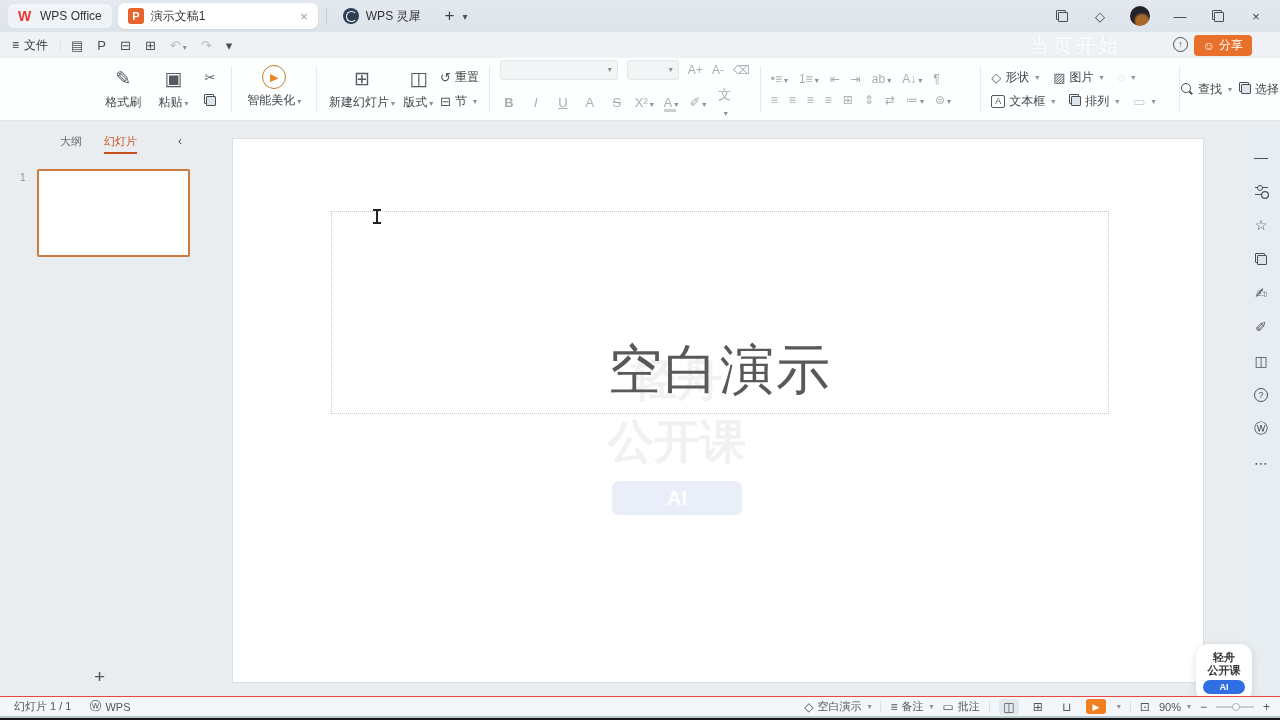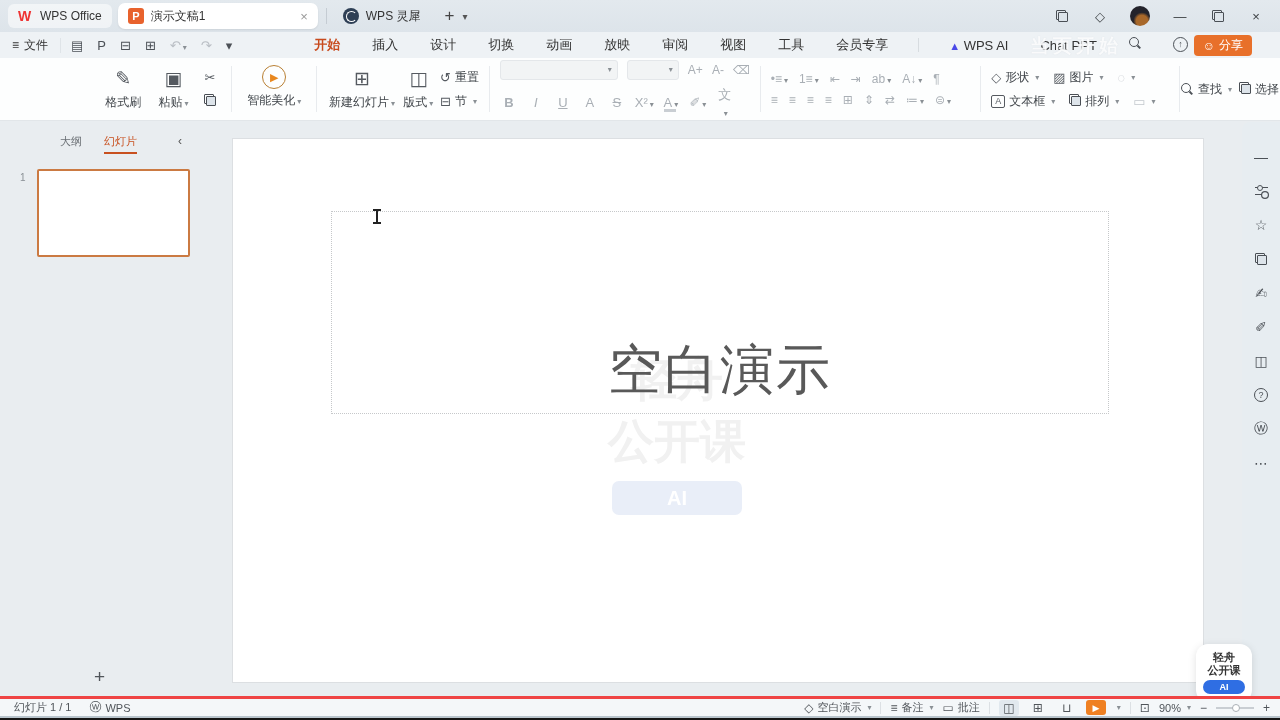--- a/index.html
+++ b/index.html
@@ -102,21 +102,21 @@
   .rico { color:#4c5157; font-size:14px; height:14px; display:flex; align-items:center; justify-content:center; }
   .ic-sliders { width:13px; height:12px; position:relative; }
   .ic-sliders::before { content:""; position:absolute; top:2px; left:0; right:0; height:1.4px; background:#4c5157; box-shadow:0 7px 0 #4c5157; }
   .ic-sliders::after { content:""; position:absolute; top:0; left:2px; width:4px; height:4px; border:1.2px solid #4c5157; border-radius:50%; background:#e7edf1; box-shadow:5px 7px 0 -0.2px #e7edf1, 5px 7px 0 1px #4c5157; }
   .qmark { width:14px; height:14px; border:1.2px solid #4c5157; border-radius:50%; font-size:9px; line-height:12px; text-align:center; }
   .badge { position:absolute; right:28px; top:522px; width:56px; height:58px; background:#fff; border-radius:12px; box-shadow:0 2px 8px rgba(0,0,0,.12); text-align:center; padding-top:7px; }
   .badge .b1 { font-size:11px; font-weight:bold; color:#333; line-height:13px; }
   .badge .aip { margin:3px auto 0; width:42px; height:14px; background:#2f6ee3; border-radius:7px; color:#fff; font-size:9px; font-weight:bold; line-height:14px; }
 
   
-  .statusbar { position:absolute; left:0; top:696px; width:1280px; height:20px; background:#f4f7f9; border-top:3px solid #ef4444; display:flex; align-items:center; font-size:11px; color:#50555a; }
+  .statusbar { position:absolute; left:0; top:696px; width:1280px; height:20px; background:#f4f7f9; border-top:1px solid #ef4444; display:flex; align-items:center; font-size:11px; color:#50555a; }
   .sleft { display:flex; align-items:center; gap:18px; padding-left:14px; }
   .sright { margin-left:auto; display:flex; align-items:center; gap:9px; padding-right:10px; }
   .sgrp { display:flex; align-items:center; gap:4px; }
   .sico { font-size:12px; color:#50555a; }
   .sdiv { width:1px; height:12px; background:#dcе0e4; background:#dce0e4; }
   .vico { width:20px; height:16px; display:flex; align-items:center; justify-content:center; font-size:12px; border-radius:3px; }
   .vico.on { background:#e1e8ee; }
   .playbtn { width:20px; height:15px; background:#ef8022; border-radius:3px; color:#fff; font-size:9px; display:flex; align-items:center; justify-content:center; }
   .ztrack { width:38px; height:2px; background:#c9ced3; position:relative; }
   .zhandle { position:absolute; left:16px; top:-3px; width:8px; height:8px; border-radius:50%; background:#fff; border:1px solid #aab0b6; }
@@ -164,36 +164,20 @@
   </div>
   <div class="qat">
     <span class="qico">▤</span>
     <span class="qico">P</span>
     <span class="qico">⊟</span>
     <span class="qico">⊞</span>
     <span class="qico dis"><span>↶</span><span class="chev">▾</span></span>
     <span class="qico dis">↷</span>
     <span class="qico">▾</span>
   </div>
-  <div class="menus">
-    <div class="mitem active">开始</div>
-    <div class="mitem">插入</div>
-    <div class="mitem">设计</div>
-    <div class="mitem">切换</div>
-    <div class="mitem">动画</div>
-    <div class="mitem">放映</div>
-    <div class="mitem">审阅</div>
-    <div class="mitem">视图</div>
-    <div class="mitem">工具</div>
-    <div class="mitem">会员专享</div>
-    <div class="mdiv"></div>
-    <div class="mitem"><span class="ailogo">▲</span> <span>WPS AI</span></div>
-    <div class="mitem">Chat PPT</div>
-    <div class="mitem"><span class="ic-mag"></span></div>
-  </div>
 </div>
 <div class="topwm">当页开始</div>
 <div class="syncico">↑</div>
 <div class="sharebtn">
   <span>☺</span>
   <span>分享</span>
 </div>
 
 <div class="ribbon">
   <div class="rbtn">

